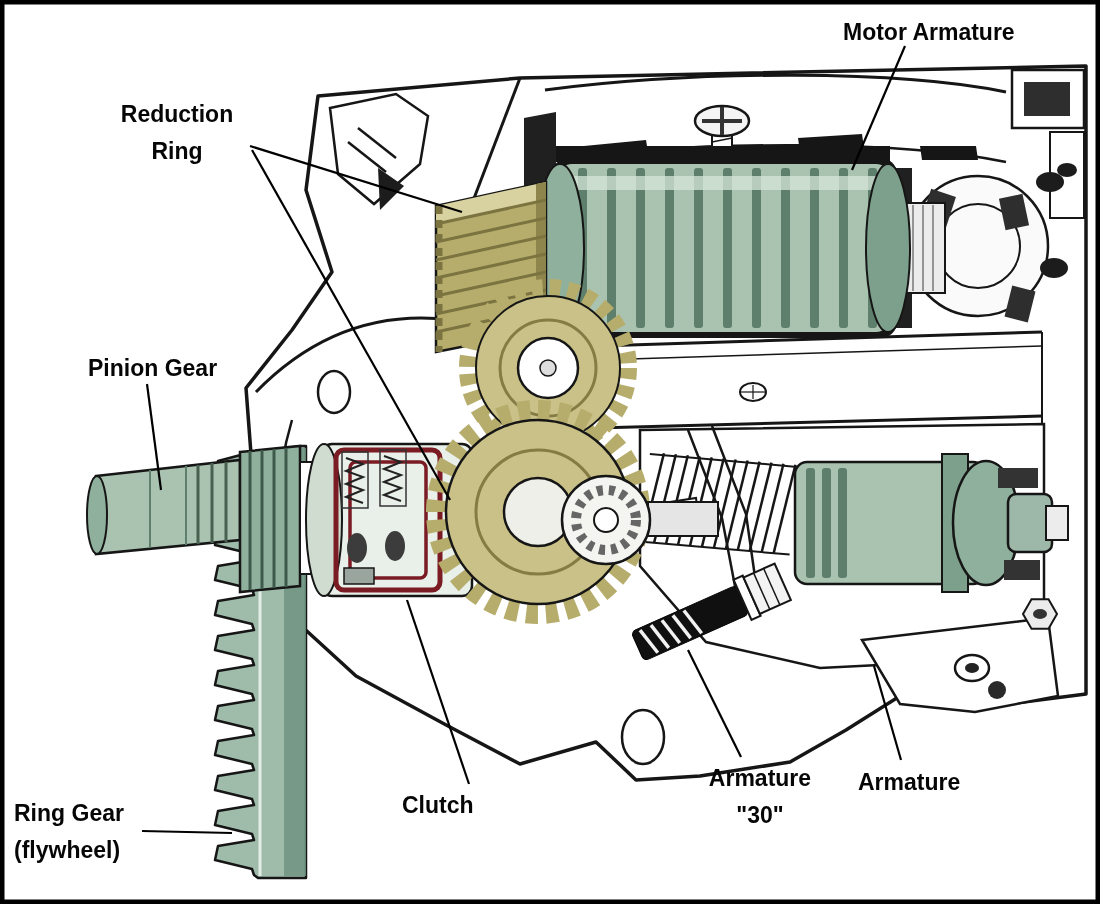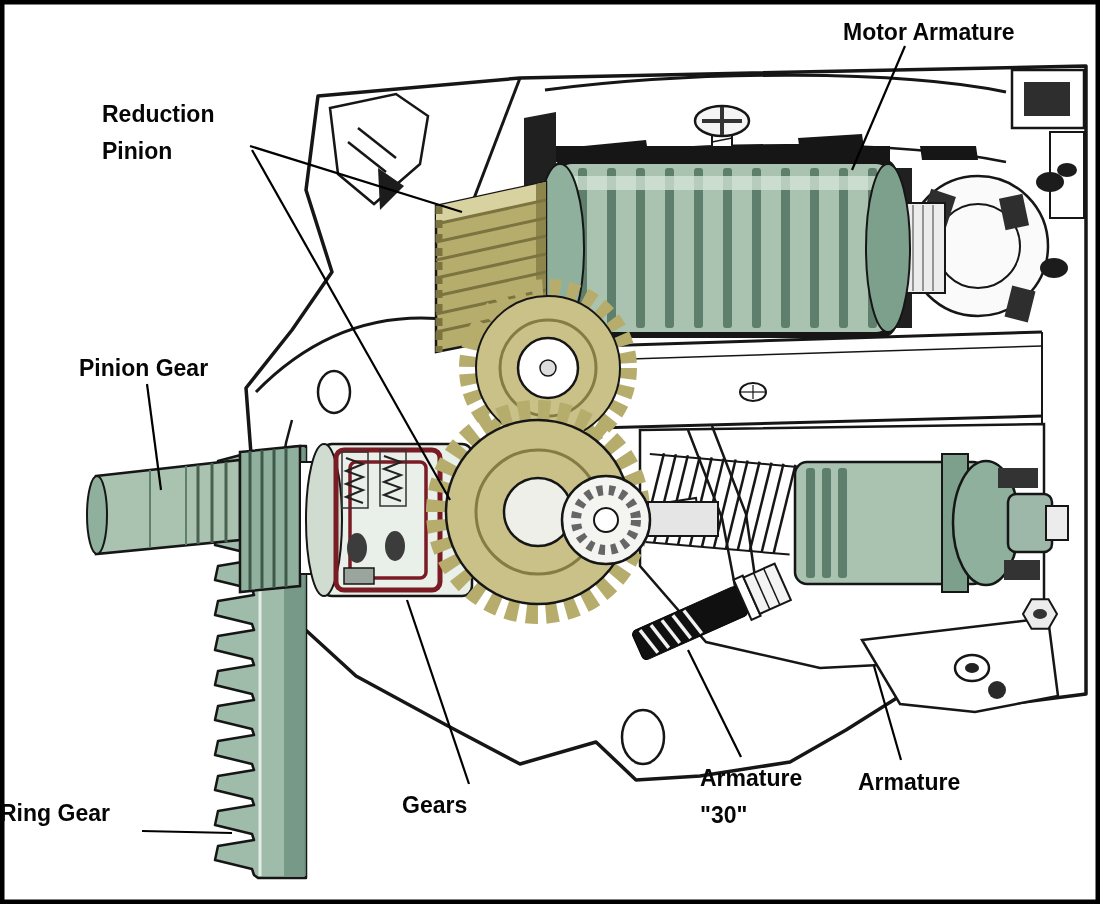--- a/index.html
+++ b/index.html
@@ -6,21 +6,21 @@
   html,body{margin:0;padding:0;background:#fff;}
   .stage{
     position:relative;width:1100px;height:904px;background:#ffffff;
     font-family:"Liberation Sans",sans-serif;overflow:hidden;
   }
   .stage svg{position:absolute;left:0;top:0;}
   .lbl{
     position:absolute;font-weight:700;font-size:23px;line-height:37px;
     color:#060606;white-space:nowrap;
   }
-  .center{text-align:left;}
+  .center{text-align:center;}
 </style>
 </head>
 <body>
 
 <div class="stage">
 
 <svg width="1100" height="904" viewBox="0 0 1100 904">
 
   <g stroke="#161616" stroke-linejoin="round">
     <path d="M 318 96 L 520 78 L 1086 66 L 1086 694 L 1008 704 L 900 696 L 846 730 L 790 762 L 700 776 L 636 780 L 596 742 L 520 764 L 448 726 L 356 676 L 286 612 L 256 520 L 246 388 L 292 330 L 332 272 L 306 190 Z" fill="#ffffff" stroke-width="3.5"></path>
@@ -270,31 +270,32 @@
     <line x1="901" y1="760" x2="874" y2="666"></line>
   </g>
 
   <rect x="0" y="0" width="1100" height="904" fill="none" stroke="#000000" stroke-width="9"></rect>
 </svg>
 
 <div class="lbl" style="left:843px;top:14px">Motor Armature</div>
 
 <div class="lbl center" style="left:102px;top:96px;width:150px">
   <div>Reduction</div>
-  <div>Pinion</div>
-</div>
-
-<div class="lbl" style="left:79px;top:350px">Pinion Gear</div>
-
-<div class="lbl" style="left:0;top:795px">
+  <div>Ring</div>
+</div>
+
+<div class="lbl" style="left:88px;top:350px">Pinion Gear</div>
+
+<div class="lbl" style="left:14px;top:795px">
   <div>Ring Gear</div>
+  <div>(flywheel)</div>
 </div>
 
 <div class="lbl" style="left:402px;top:787px">
-  <div>Gears</div>
+  <div>Clutch</div>
 </div>
 
 <div class="lbl center" style="left:700px;top:760px;width:120px">
   <div>Armature</div>
   <div>"30"</div>
 </div>
 
 <div class="lbl" style="left:858px;top:764px">Armature</div>
 
 </div>

